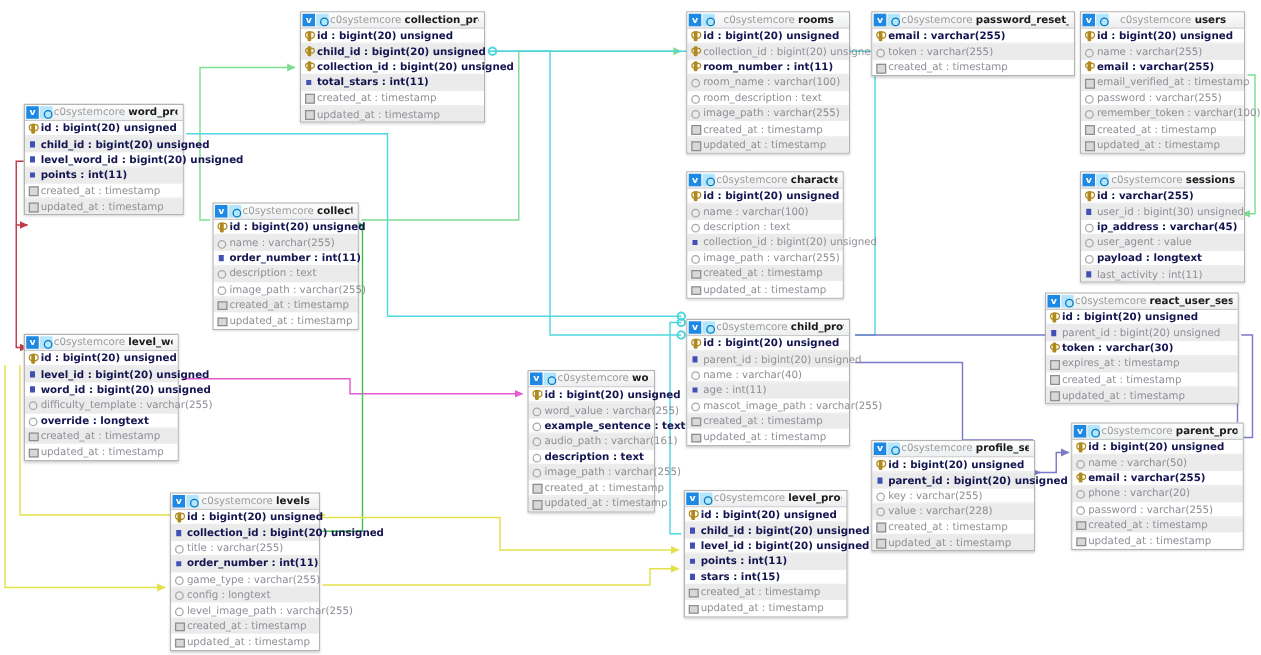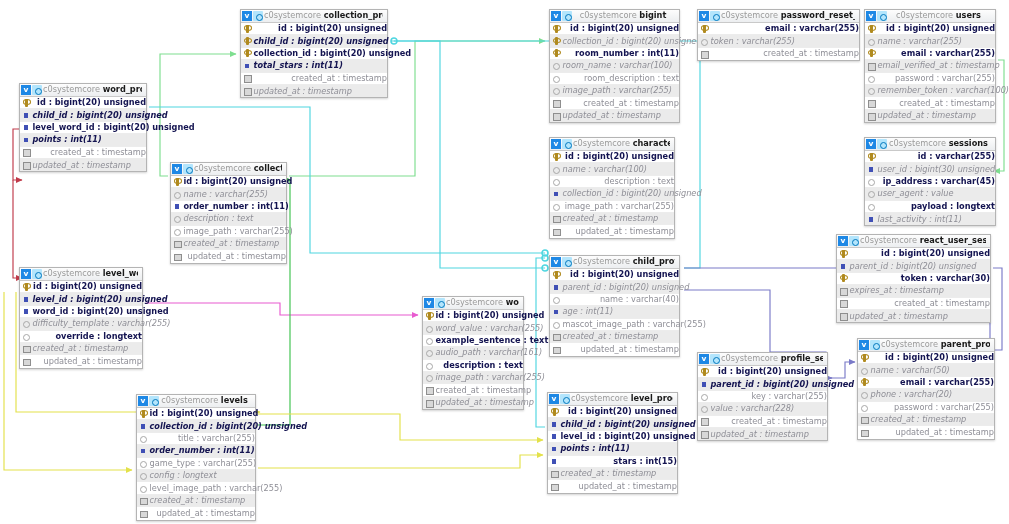--- a/index.html
+++ b/index.html
@@ -69,22 +69,22 @@
 
   .col-row {
     display:flex; align-items:center;
     height:12.4px;
     padding-left:2px;
     border-bottom:1px solid #ececec;
     white-space:nowrap;
     color:#2a2a72;
   }
   .col-row:last-child { border-bottom:none; }
-  .col-row.alt { background:#ebebeb;font-style:italic; }
-  .col-row.plain { background:#ffffff;justify-content:space-between; }
+  .col-row.alt { background:#ebebeb; }
+  .col-row.plain { background:#ffffff; }
 
   .cico { width:8px; height:8px; flex:0 0 auto; margin-right:2.5px; position:relative; }
   
   .cico.key:after {
     content:"";
     position:absolute; left:2.5px; top:0px;
     width:3px; height:8px;
     background:#b08a1e;
     border-radius:1px;
   }
@@ -293,21 +293,21 @@
         </div>
         <div class="col-row plain">
           <span class="cico ts"></span>
           <span class="cname g">updated_at : timestamp</span>
         </div>
       </div>
       <div class="table-box" style="left: 549px; top: 9px; width: 131px;">
         <div class="tbl-header">
           <span class="ico ico-v">v</span>
           <span class="ico ico-gear"></span>
-          <span class="hdr-text"><span>c0systemcore</span> <b>bigint</b></span>
+          <span class="hdr-text"><span>c0systemcore</span> <b>rooms</b></span>
         </div>
         <div class="col-row plain">
           <span class="cico key"></span>
           <span class="cname b">id : bigint(20) unsigned</span>
         </div>
         <div class="col-row alt">
           <span class="cico key"></span>
           <span class="cname g">collection_id : bigint(20) unsigned</span>
         </div>
         <div class="col-row plain">

